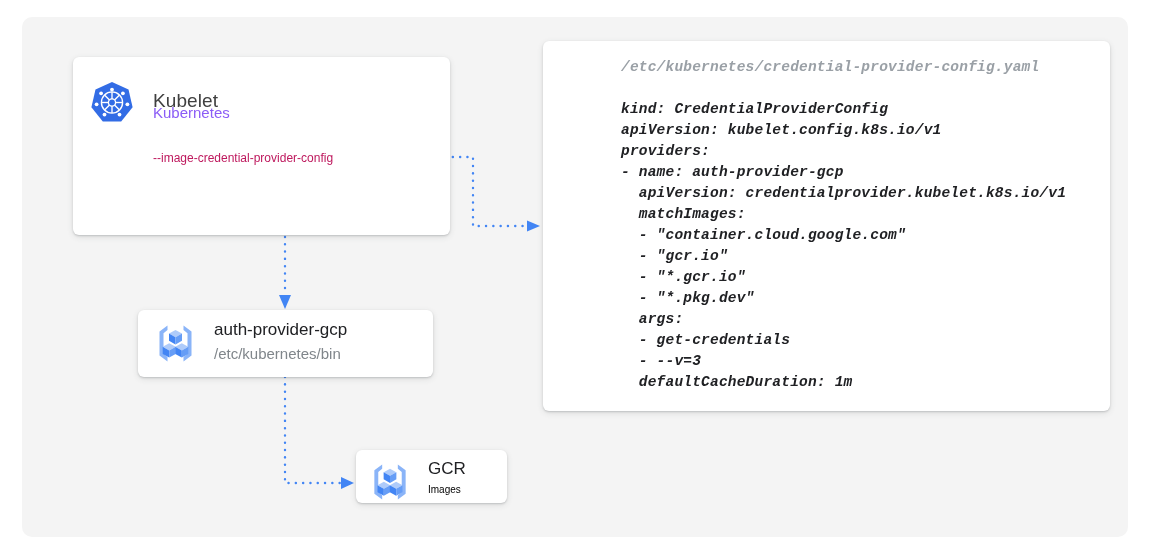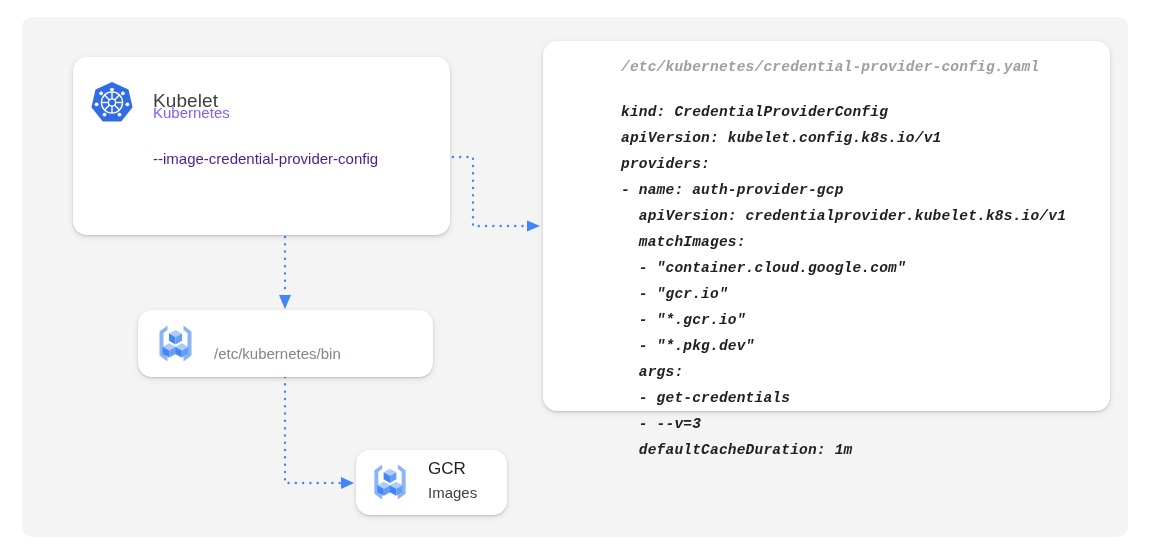--- a/index.html
+++ b/index.html
@@ -25,21 +25,21 @@
     width: 1106px;
     height: 520px;
     background: #f4f4f4;
     border-radius: 10px;
   }
 
   
   .card {
     position: absolute;
     background: #ffffff;
-    border-radius: 14px;
+    border-radius: 6px;
     box-shadow: 0 1px 2px rgba(60,64,67,0.22), 0 2px 6px rgba(60,64,67,0.12);
   }
 
   
   #kubelet-card {
     left: 73px;
     top: 57px;
     width: 377px;
     height: 178px;
   }
@@ -63,22 +63,22 @@
     position: absolute;
     left: 80px;
     top: 47px;
     font-size: 15px;
     color: #8b5cf6;
   }
   #kubelet-card .flags {
     position: absolute;
     left: 80px;
     top: 90px;
-    font-size: 15px;
-    color: #4c1d95;
+    font-size: 12px;
+    color: #be185d;
     line-height: 23px;
     white-space: nowrap;
   }
 
   
   #auth-card {
     left: 138px;
     top: 310px;
     width: 295px;
     height: 67px;
@@ -104,42 +104,42 @@
     font-size: 15px;
     color: #80868b;
     text-align: right;
   }
 
   
   #gcr-card {
     left: 356px;
     top: 450px;
     width: 151px;
-    height: 65px;
+    height: 53px;
   }
   #gcr-card .reg-icon {
     position: absolute;
     left: 12px;
     top: 10px;
     width: 44px;
     height: 44px;
   }
   #gcr-card .title {
     position: absolute;
     left: 72px;
     top: 9px;
     font-size: 17px;
     color: #202124;
   }
   #gcr-card .subtitle {
     position: absolute;
     left: 72px;
     top: 34px;
-    font-size: 15px;
-    color: #404040;
+    font-size: 10px;
+    color: #000000;
   }
 
   
   #yaml-card {
     left: 543px;
     top: 41px;
     width: 567px;
     height: 370px;
   }
   #yaml-card .filepath {
@@ -156,21 +156,21 @@
   }
   #yaml-card .yaml-body {
     position: absolute;
     left: 78px;
     top: 58px;
     font-family: "Liberation Mono", "DejaVu Sans Mono", monospace;
     font-style: italic;
     font-weight: bold;
     font-size: 14.5px;
     color: #202124;
-    line-height: 26px;
+    line-height: 21px;
     letter-spacing: 0.2px;
     white-space: pre;
   }
 
   
   #connectors {
     position: absolute;
     left: 0;
     top: 0;
     width: 1150px;
@@ -268,20 +268,21 @@
           <polygon points="9.7,25.8 16.2,29.4 16.2,36.6 9.7,33" fill="#4285f4"></polygon>
           <polygon points="22.7,25.8 22.7,33 16.2,36.6 16.2,29.4" fill="#669df6"></polygon>
         </g>
         <g>
           <polygon points="28.8,22.2 35.3,25.8 28.8,29.4 22.3,25.8" fill="#aecbfa"></polygon>
           <polygon points="22.3,25.8 28.8,29.4 28.8,36.6 22.3,33" fill="#4285f4"></polygon>
           <polygon points="35.3,25.8 35.3,33 28.8,36.6 28.8,29.4" fill="#669df6"></polygon>
         </g>
       </svg>
     </span>
+    <div class="title">auth-provider-gcp</div>
     <div class="subtitle">/etc/kubernetes/bin</div>
   </div>
 
   <div class="card" id="gcr-card">
     <span class="reg-icon">
       <svg viewBox="0 0 45 45" width="44" height="44" xmlns="http://www.w3.org/2000/svg">
         <g fill="#8ab4f8">
           <path d="M14.5,4.5 L6.5,10.5 L6.5,34.5 L14.5,40.5 L14.5,36 L10.5,32.8 L10.5,12.2 L14.5,9 z"></path>
           <path d="M30.5,4.5 L38.5,10.5 L38.5,34.5 L30.5,40.5 L30.5,36 L34.5,32.8 L34.5,12.2 L30.5,9 z"></path>
         </g>

